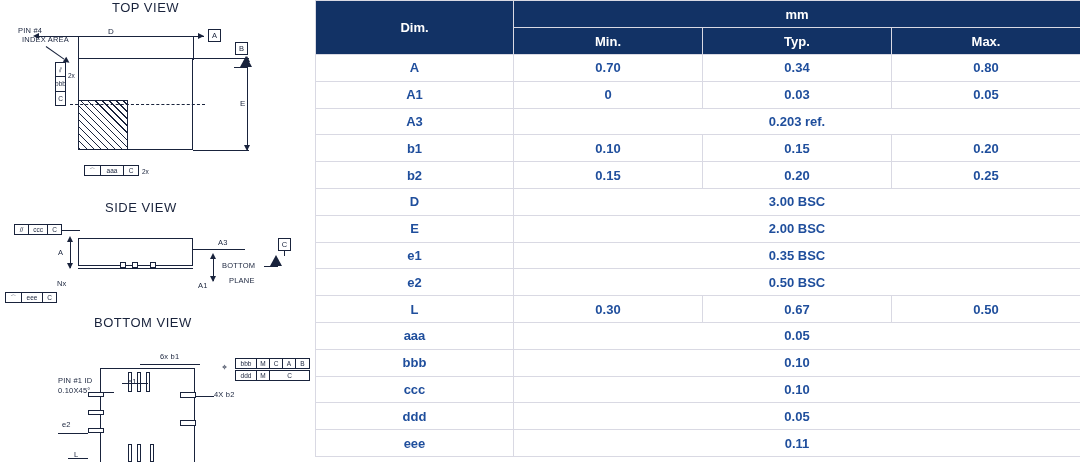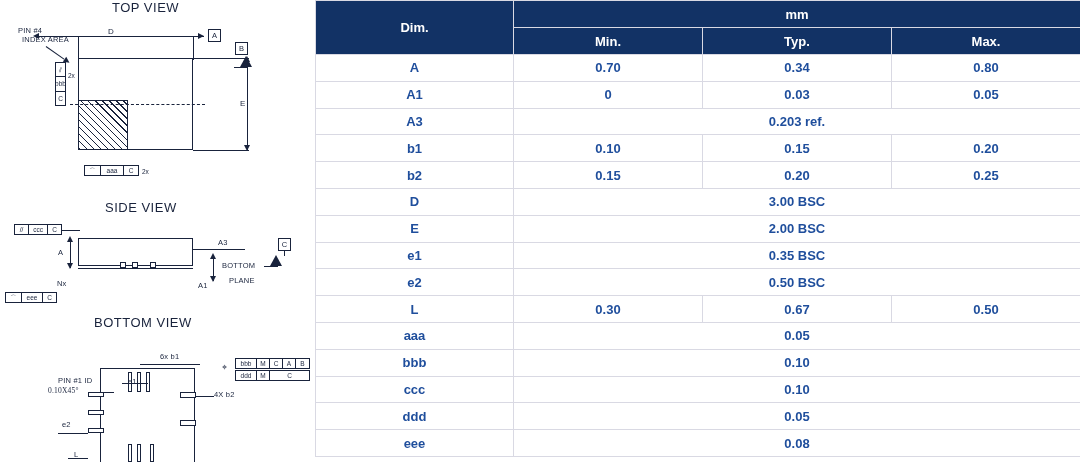--- a/index.html
+++ b/index.html
@@ -293,21 +293,21 @@
     <div class="pad" style="left:180px; top:392px; width:16px; height:6px;"></div>
     <div class="pad" style="left:180px; top:420px; width:16px; height:6px;"></div>
 
     <div class="lbl" style="left:214px; top:390px;">4X b2</div>
     <div class="ln hln" style="left:196px; top:396px; width:18px;"></div>
 
     <div class="lbl" style="left:128px; top:377px;">e1</div>
     <div class="ln hln" style="left:122px; top:383px; width:26px;"></div>
 
     <div class="lbl" style="left:58px; top:376px;text-align:right;">PIN #1 ID</div>
-    <div class="lbl" style="left:48px; top:386px;font-family:Liberation Serif, serif;">0.10X45°</div>
+    <div class="lbl" style="left:58px; top:386px;">0.10X45°</div>
     <div class="ln hln" style="left:100px; top:392px; width:14px;"></div>
 
     <div class="lbl" style="left:62px; top:420px;">e2</div>
     <div class="ln hln" style="left:58px; top:433px; width:30px;"></div>
 
     <div class="lbl" style="left:74px; top:450px;">L</div>
     <div class="ln hln" style="left:68px; top:458px; width:20px;"></div>
 
     <div class="lbl" style="left:222px; top:362px; font-size:9px;">⌖</div>
     <div class="fcf" style="left:235px; top:358px; width:75px;">
@@ -406,19 +406,19 @@
           <tr>
             <td class="name">ccc</td>
             <td class="val" colspan="3">0.10</td>
           </tr>
           <tr>
             <td class="name">ddd</td>
             <td class="val" colspan="3">0.05</td>
           </tr>
           <tr>
             <td class="name">eee</td>
-            <td class="val" colspan="3">0.08</td>
+            <td class="val" colspan="3">0.11</td>
           </tr>
         </tbody>
     </table>
   </div>
 
 </div>
 
 </body></html>

